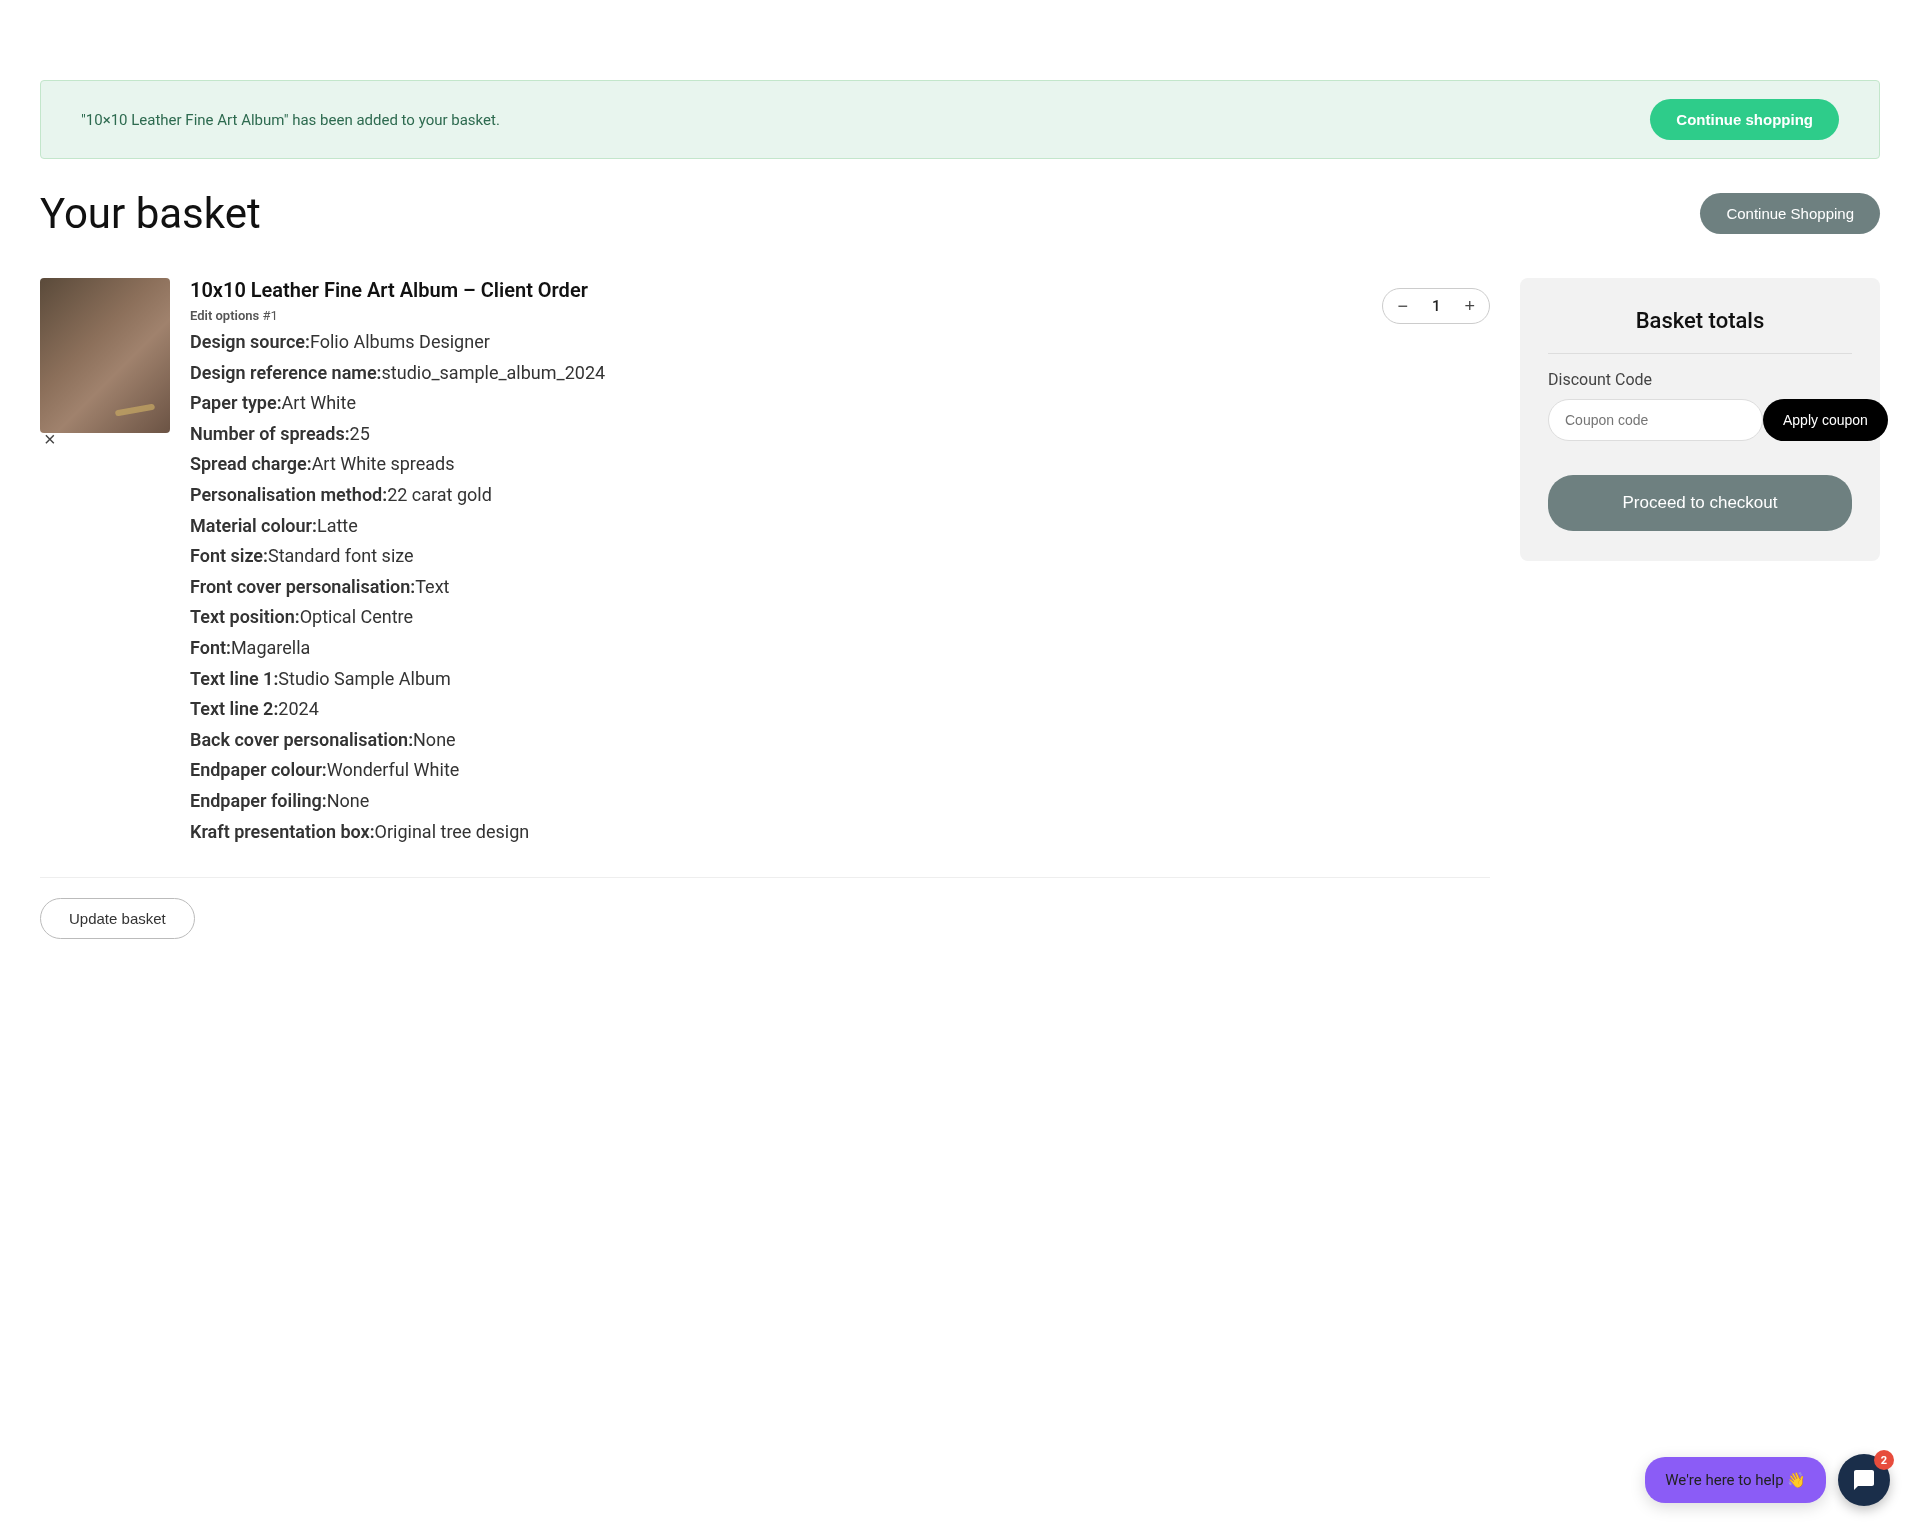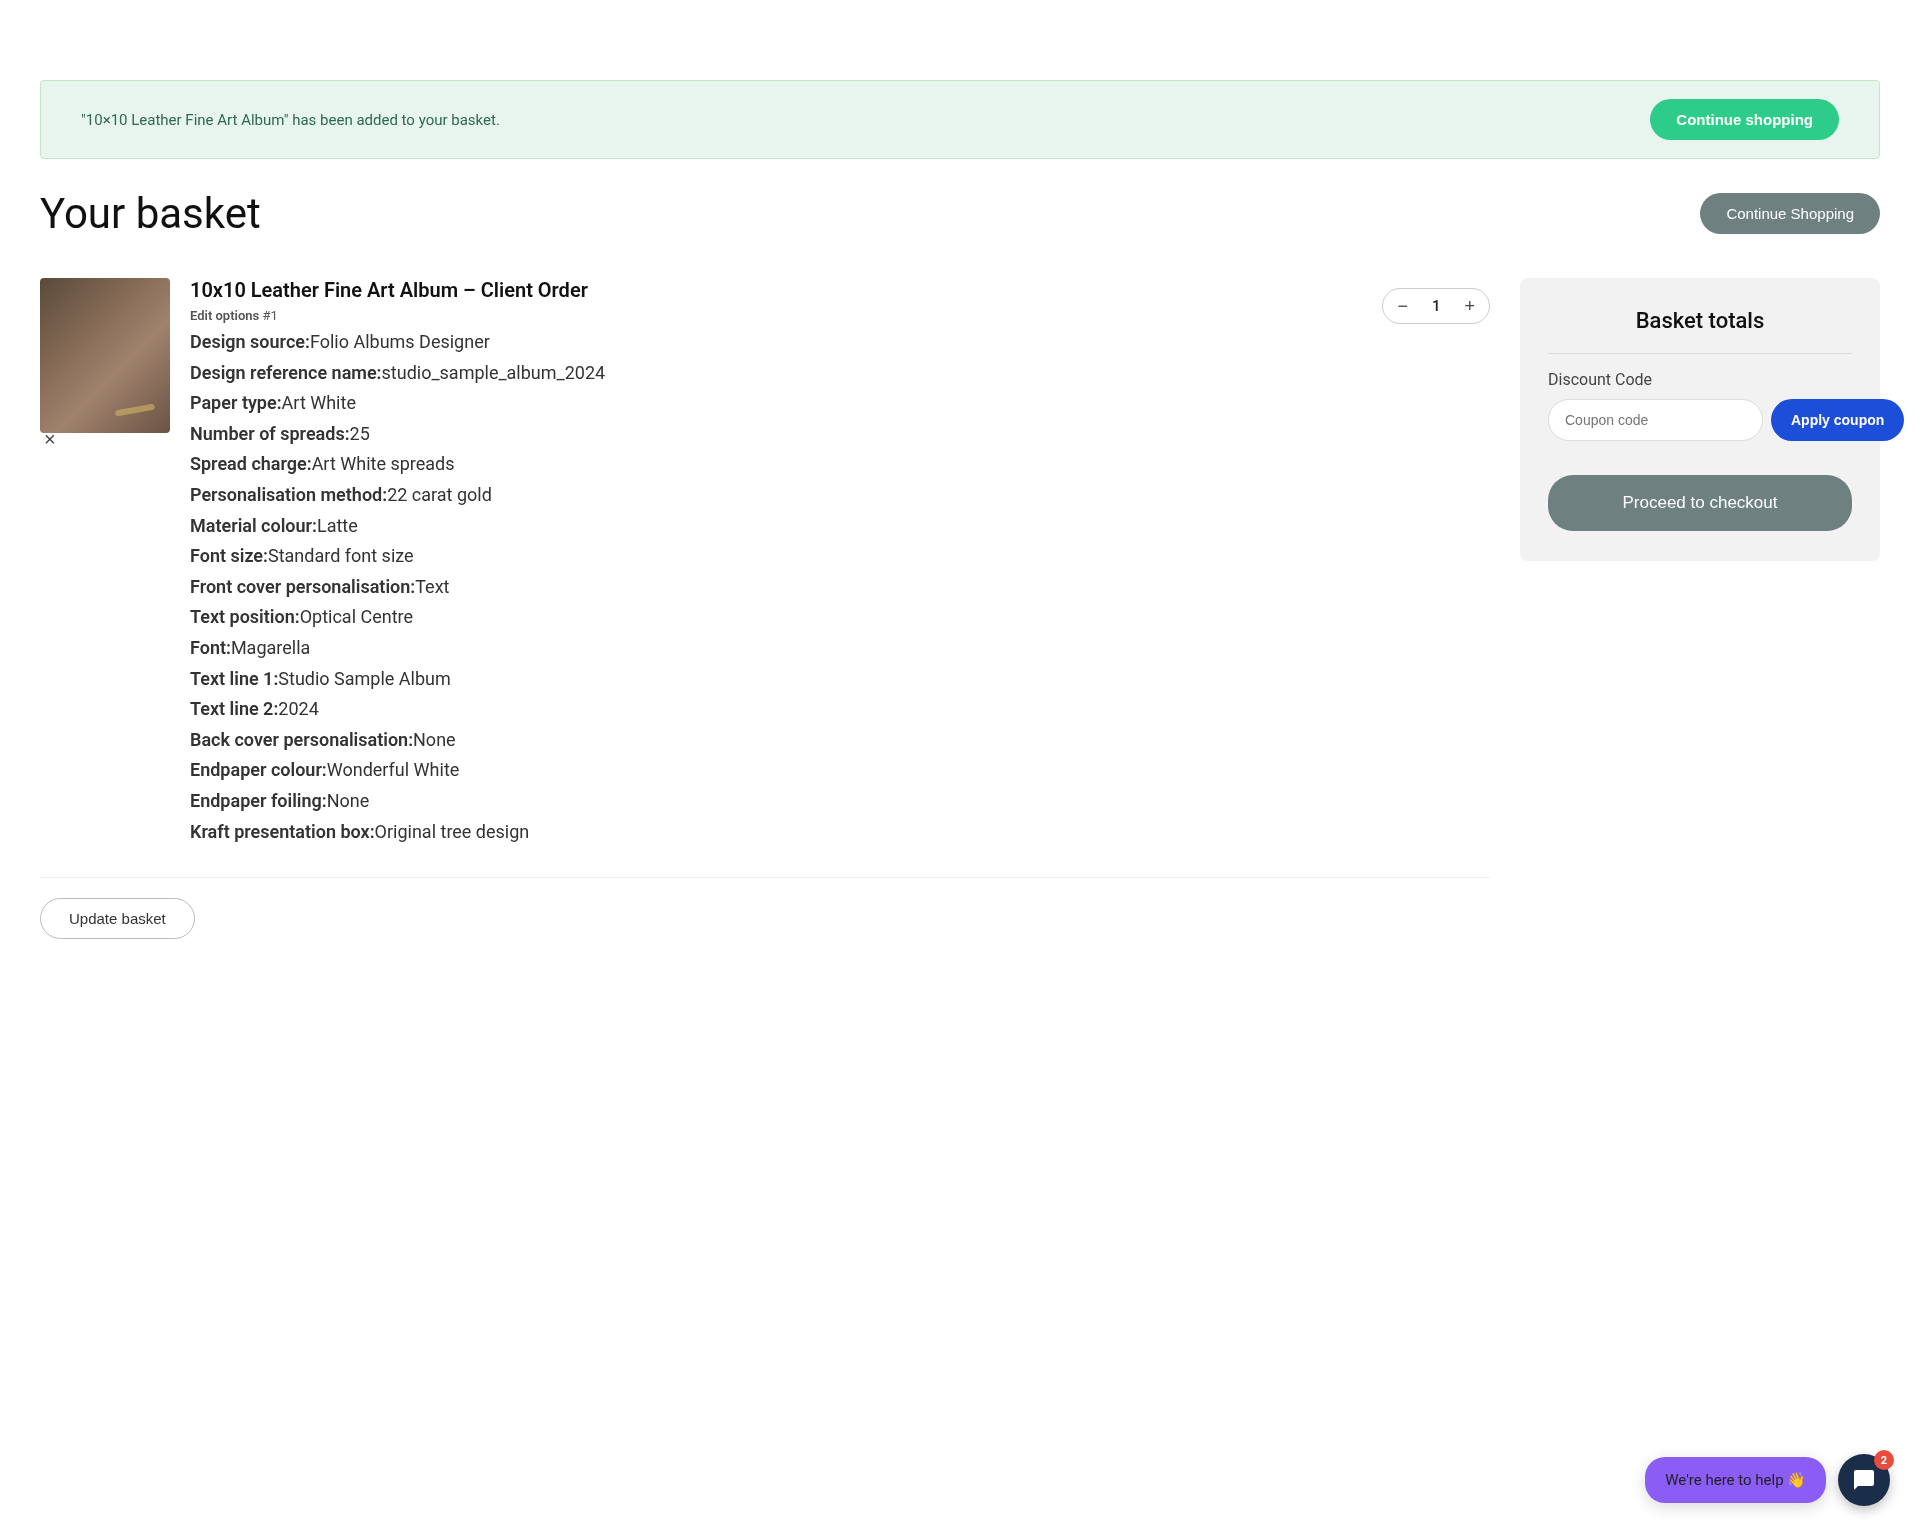--- a/index.html
+++ b/index.html
@@ -217,41 +217,40 @@
       border-top: 1px solid #ddd;
       margin: 16px 0;
     }
     .discount-label {
       font-size: 16px;
       color: #444;
       margin-bottom: 10px;
     }
     .coupon-row {
       display: flex;
-      gap: 8px;
       margin-bottom: 24px;
     }
     .coupon-input {
       flex: 1;
       padding: 12px 16px;
       border: 1px solid #ddd;
       border-radius: 25px;
       font-size: 14px;
       background: #fff;
       color: #888;
       outline: none;
     }
     .btn-apply-coupon {
-      background: #1d4ed8;
+      background: #000000;
       color: #fff;
       border: none;
       border-radius: 25px;
       padding: 12px 20px;
       font-size: 14px;
-      font-weight: 700;
+      font-weight: 400;
       cursor: pointer;
       white-space: nowrap;
     }
 
     .btn-checkout {
       width: 100%;
       background: #6e8080;
       color: #fff;
       border: none;
       border-radius: 25px;

